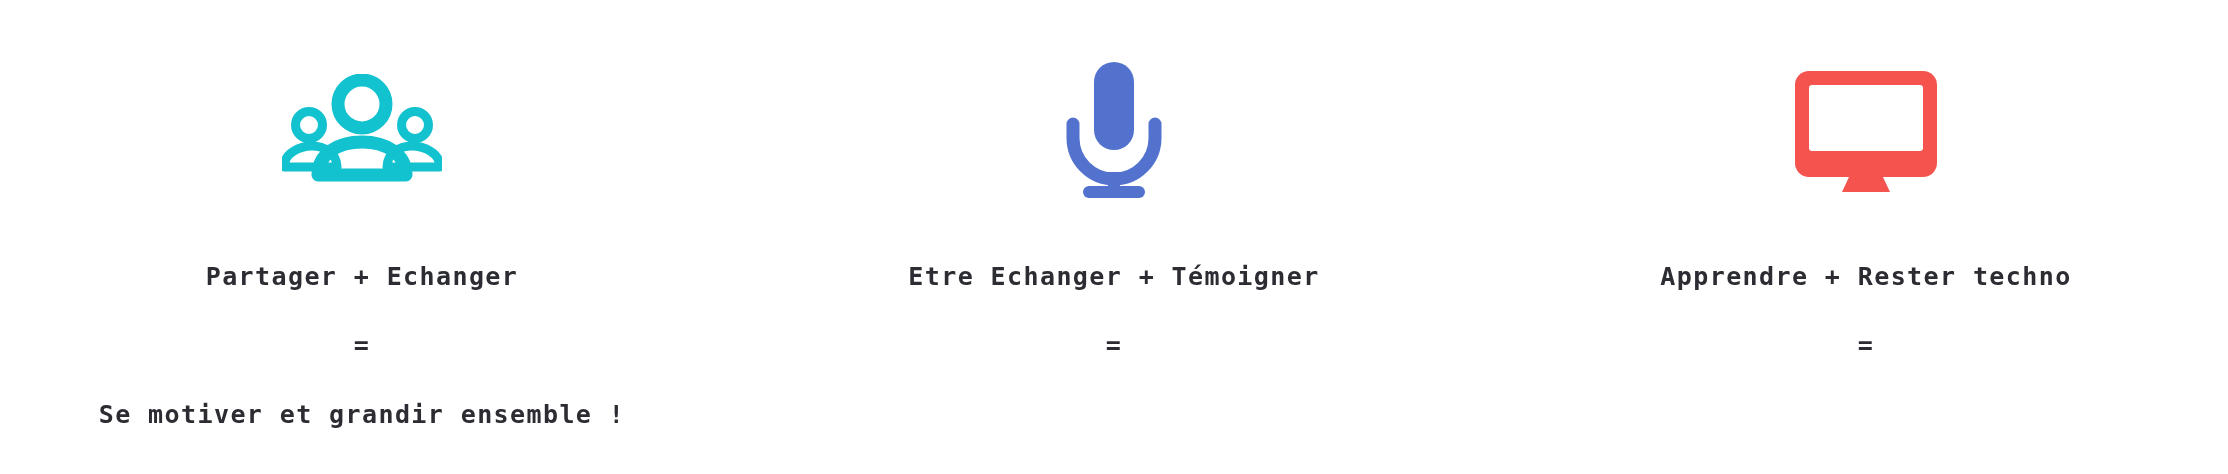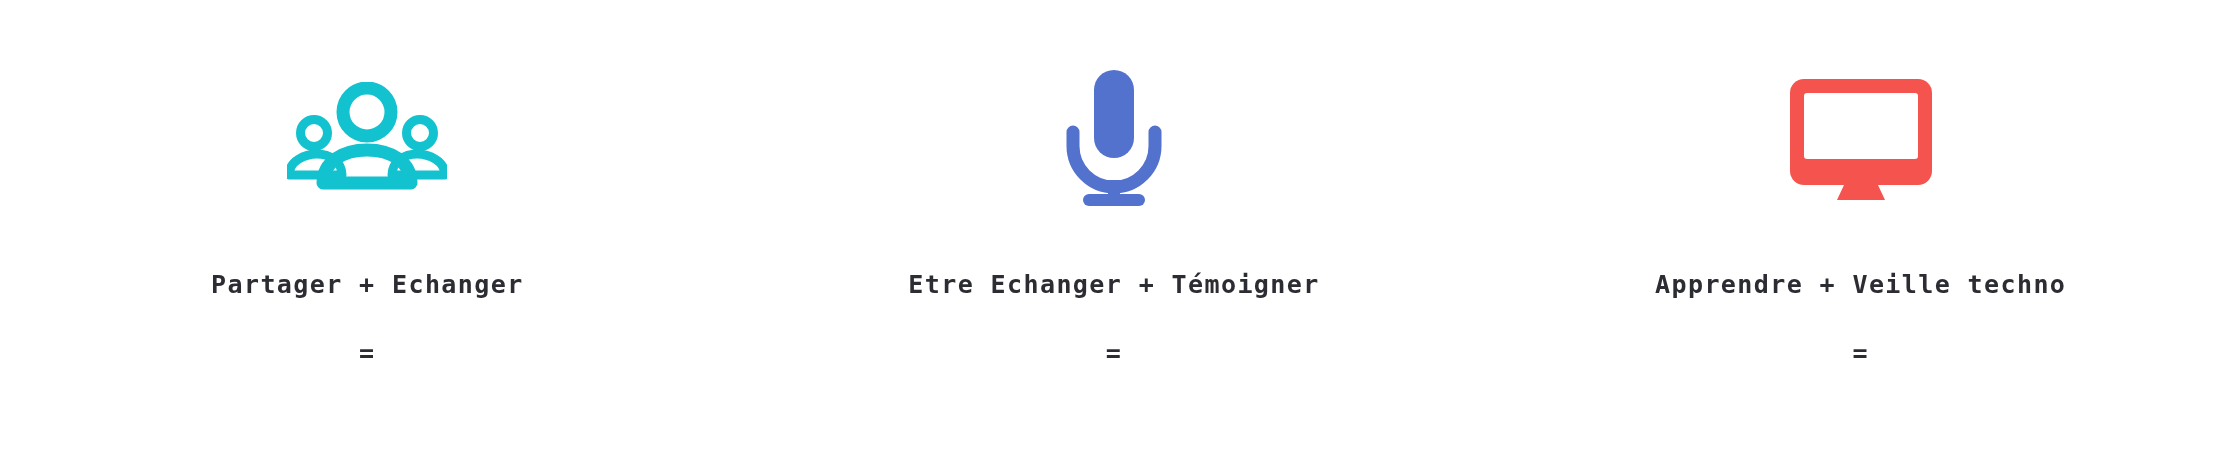--- a/index.html
+++ b/index.html
@@ -14,21 +14,21 @@
     overflow: hidden;
   }
   .board {
     width: 2228px;
     height: 474px;
     display: flex;
     flex-direction: row;
     align-items: flex-start;
     justify-content: flex-start;
     box-sizing: border-box;
-    padding: 16px;
+    padding: 8px;
     background: #ffffff;
     gap: 44px;
   }
   .column {
     width: 742.66px;
     height: 474px;
     display: flex;
     flex-direction: column;
     align-items: center;
     box-sizing: border-box;
@@ -87,20 +87,21 @@
         <path d="M2 93 C2 79 18 72 30 72 C42 72 55 79 55 93 Z" fill="none" stroke="#12C2CE" stroke-width="9" stroke-linejoin="round"></path>
 
         <path d="M105 93 C105 79 118 72 130 72 C142 72 158 79 158 93 Z" fill="none" stroke="#12C2CE" stroke-width="9" stroke-linejoin="round"></path>
 
         <path d="M36 101 C36 80 56 68 80 68 C104 68 124 80 124 101 Z" fill="none" stroke="#12C2CE" stroke-width="13" stroke-linejoin="round"></path>
       </svg>
     </div>
     <div class="text-block">
       <div class="line line-title">Partager + Echanger</div>
       <div class="line line-equals">=</div>
+      <div class="line line-result">Se motiver et grandir ensemble !</div>
     </div>
   </div>
 
   <div class="column">
     <div class="icon-wrap">
       <svg width="110" height="140" viewBox="0 0 110 140" aria-hidden="true">
 
         <rect x="35" y="2" width="40" height="88" rx="20" ry="20" fill="#5272CE"></rect>
 
         <path d="M14 64 L14 78 A41 41 0 0 0 96 78 L96 64" fill="none" stroke="#5272CE" stroke-width="13" stroke-linecap="round"></path>
@@ -121,18 +122,18 @@
       <svg width="148" height="124" viewBox="0 0 148 124" aria-hidden="true">
 
         <rect x="3" y="3" width="142" height="106" rx="14" ry="14" fill="#F5544E"></rect>
 
         <rect x="17" y="17" width="114" height="66" rx="3" ry="3" fill="#ffffff"></rect>
 
         <path d="M57 109 L91 109 L98 124 L50 124 Z" fill="#F5544E"></path>
       </svg>
     </div>
     <div class="text-block">
-      <div class="line line-title">Apprendre + Veille techno</div>
+      <div class="line line-title">Apprendre + Rester techno</div>
       <div class="line line-equals">=</div>
     </div>
   </div>
 
 </div>
 
 </body></html>

